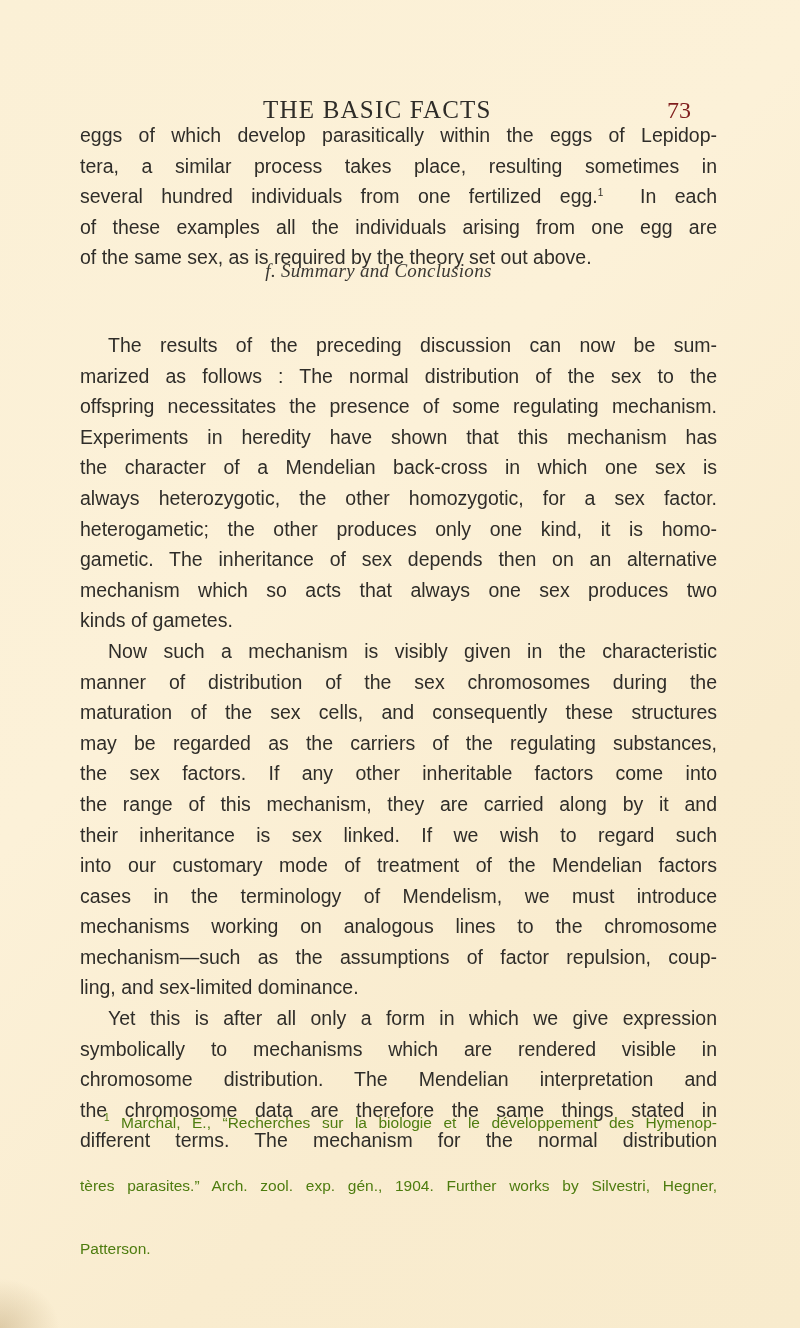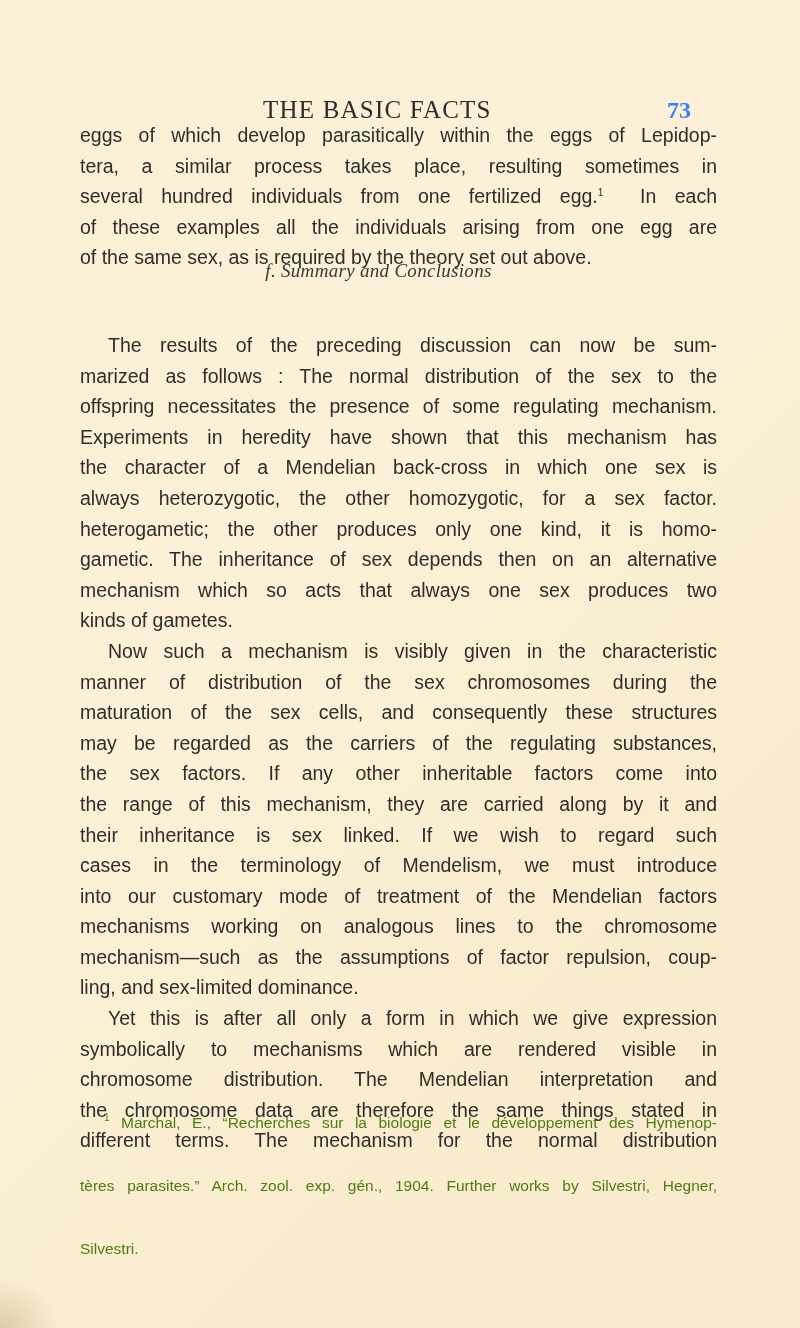--- a/index.html
+++ b/index.html
@@ -36,22 +36,22 @@
       font-size: 25px;
       letter-spacing: 1.2px;
       color: #2e2c28;
     }
     .page-number {
       position: absolute;
       left: 667px;
       top: 1px;
       font-family: "Liberation Serif", serif;
       font-size: 24px;
-      font-weight: bold;
-      color: #3b82f6;
+      font-weight: normal;
+      color: #7f1d1d;
     }
     .text-block {
       position: absolute;
       left: 80px;
       width: 637px;
     }
     .line {
       display: block;
       height: 30.6px;
       line-height: 30.6px;
@@ -150,35 +150,35 @@
       <span class="line last">kinds of gametes.</span>
     </div>
     <div>
       <span class="line indent">Now such a mechanism is visibly given in the characteristic</span>
       <span class="line">manner of distribution of the sex chromosomes during the</span>
       <span class="line">maturation of the sex cells, and consequently these structures</span>
       <span class="line">may be regarded as the carriers of the regulating substances,</span>
       <span class="line">the sex factors. If any other inheritable factors come into</span>
       <span class="line">the range of this mechanism, they are carried along by it and</span>
       <span class="line">their inheritance is sex linked. If we wish to regard such</span>
+      <span class="line">into our customary mode of treatment of the Mendelian factors</span>
       <span class="line">cases in the terminology of Mendelism, we must introduce</span>
-      <span class="line">into our customary mode of treatment of the Mendelian factors</span>
       <span class="line">mechanisms working on analogous lines to the chromosome</span>
       <span class="line">mechanism—such as the assumptions of factor repulsion, coup-</span>
       <span class="line last">ling, and sex-limited dominance.</span>
     </div>
     <div>
       <span class="line indent">Yet this is after all only a form in which we give expression</span>
       <span class="line">symbolically to mechanisms which are rendered visible in</span>
       <span class="line">chromosome distribution. The Mendelian interpretation and</span>
       <span class="line">the chromosome data are therefore the same things stated in</span>
       <span class="line">different terms. The mechanism for the normal distribution</span>
     </div>
   </div>
 
   <div class="footnote-block">
     <span class="fn-line indent"><sup>1</sup> <span>Marchal, E., “Recherches sur la biologie et le développement des Hymenop-</span></span>
     <span class="fn-line">tères parasites.” Arch. zool. exp. gén., 1904. Further works by Silvestri, Hegner,</span>
-    <span class="fn-line last">Silvestri.</span>
+    <span class="fn-line last">Patterson.</span>
   </div>
 
   <div class="shadow-corner"></div>
 </div>
 
 </body></html>

